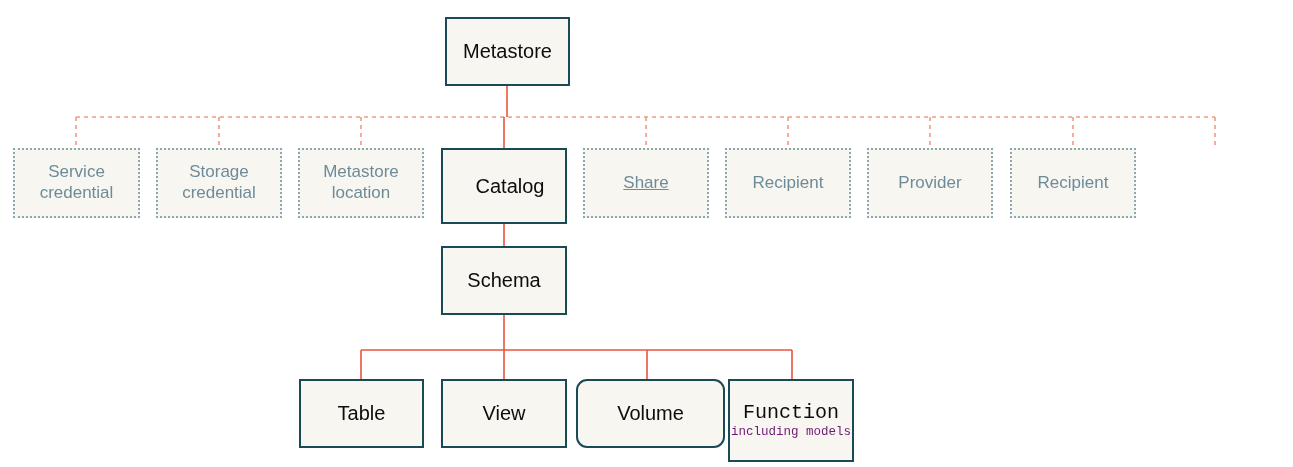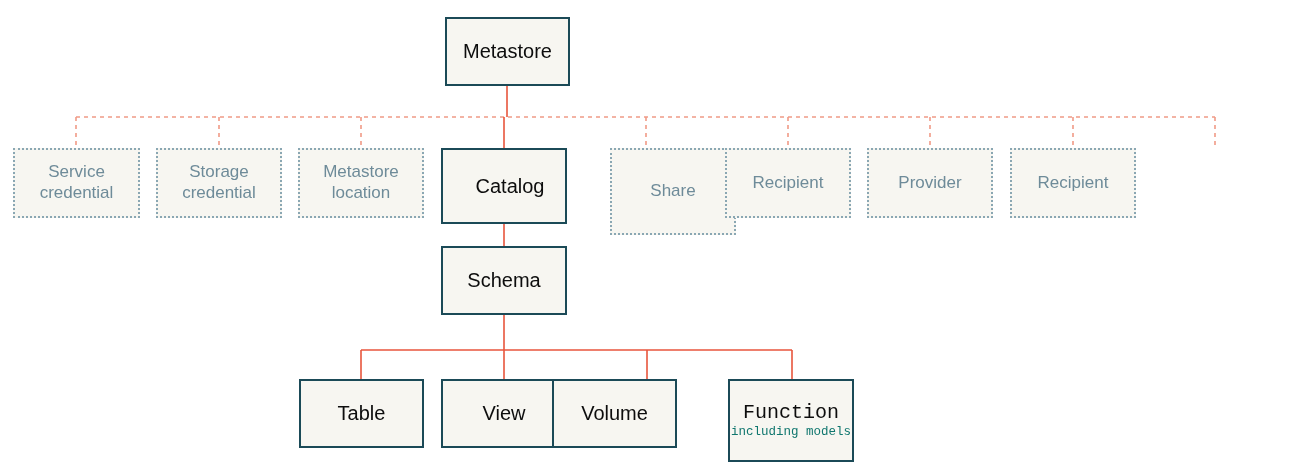--- a/index.html
+++ b/index.html
@@ -42,21 +42,21 @@
     font-size: 20px;
   }
   .node.dashed {
     background: #f7f6f1;
     border: 2px dotted #8aa7b3;
     color: #6e8b99;
     font-size: 17px;
   }
   .node .sub {
     font-size: 12.5px;
-    color: #0f766e;
+    color: #701a75;
     line-height: 1.1;
     margin-top: 1px;
   }
   .node .main-label {
     display: block;
   }
 </style>
 </head>
 <body>
 
@@ -107,21 +107,21 @@
 
   <div class="node dashed" style="left:298px; top:148px; width:126px; height:70px;">
     <span>Metastore</span>
     <span>location</span>
   </div>
 
   <div class="node solid" style="left:441px; top:148px; width:126px; height:76px;padding-left:12px;">
     <span class="main-label">Catalog</span>
   </div>
 
-  <div class="node dashed" style="left:610px; top:148px; width:126px; height:87px;">
+  <div class="node dashed" style="left:583px; top:148px; width:126px; height:70px;text-decoration:underline;">
     <span>Share</span>
   </div>
 
   <div class="node dashed" style="left:725px; top:148px; width:126px; height:70px;">
     <span>Recipient</span>
   </div>
 
   <div class="node dashed" style="left:867px; top:148px; width:126px; height:70px;">
     <span>Provider</span>
   </div>
@@ -136,21 +136,21 @@
   </div>
 
   <div class="node solid" style="left:299px; top:379px; width:125px; height:69px;">
     <span class="main-label">Table</span>
   </div>
 
   <div class="node solid" style="left:441px; top:379px; width:126px; height:69px;">
     <span class="main-label">View</span>
   </div>
 
-  <div class="node solid" style="left:552px; top:379px; width:125px; height:69px;">
+  <div class="node solid" style="left:576px; top:379px; width:149px; height:69px;border-radius:11px;">
     <span class="main-label">Volume</span>
   </div>
 
   <div class="node solid" style="left:728px; top:379px; width:126px; height:83px;font-family:Liberation Mono, monospace;">
     <span class="main-label">Function</span>
     <span class="sub">including models</span>
   </div>
 
 </div>
 

